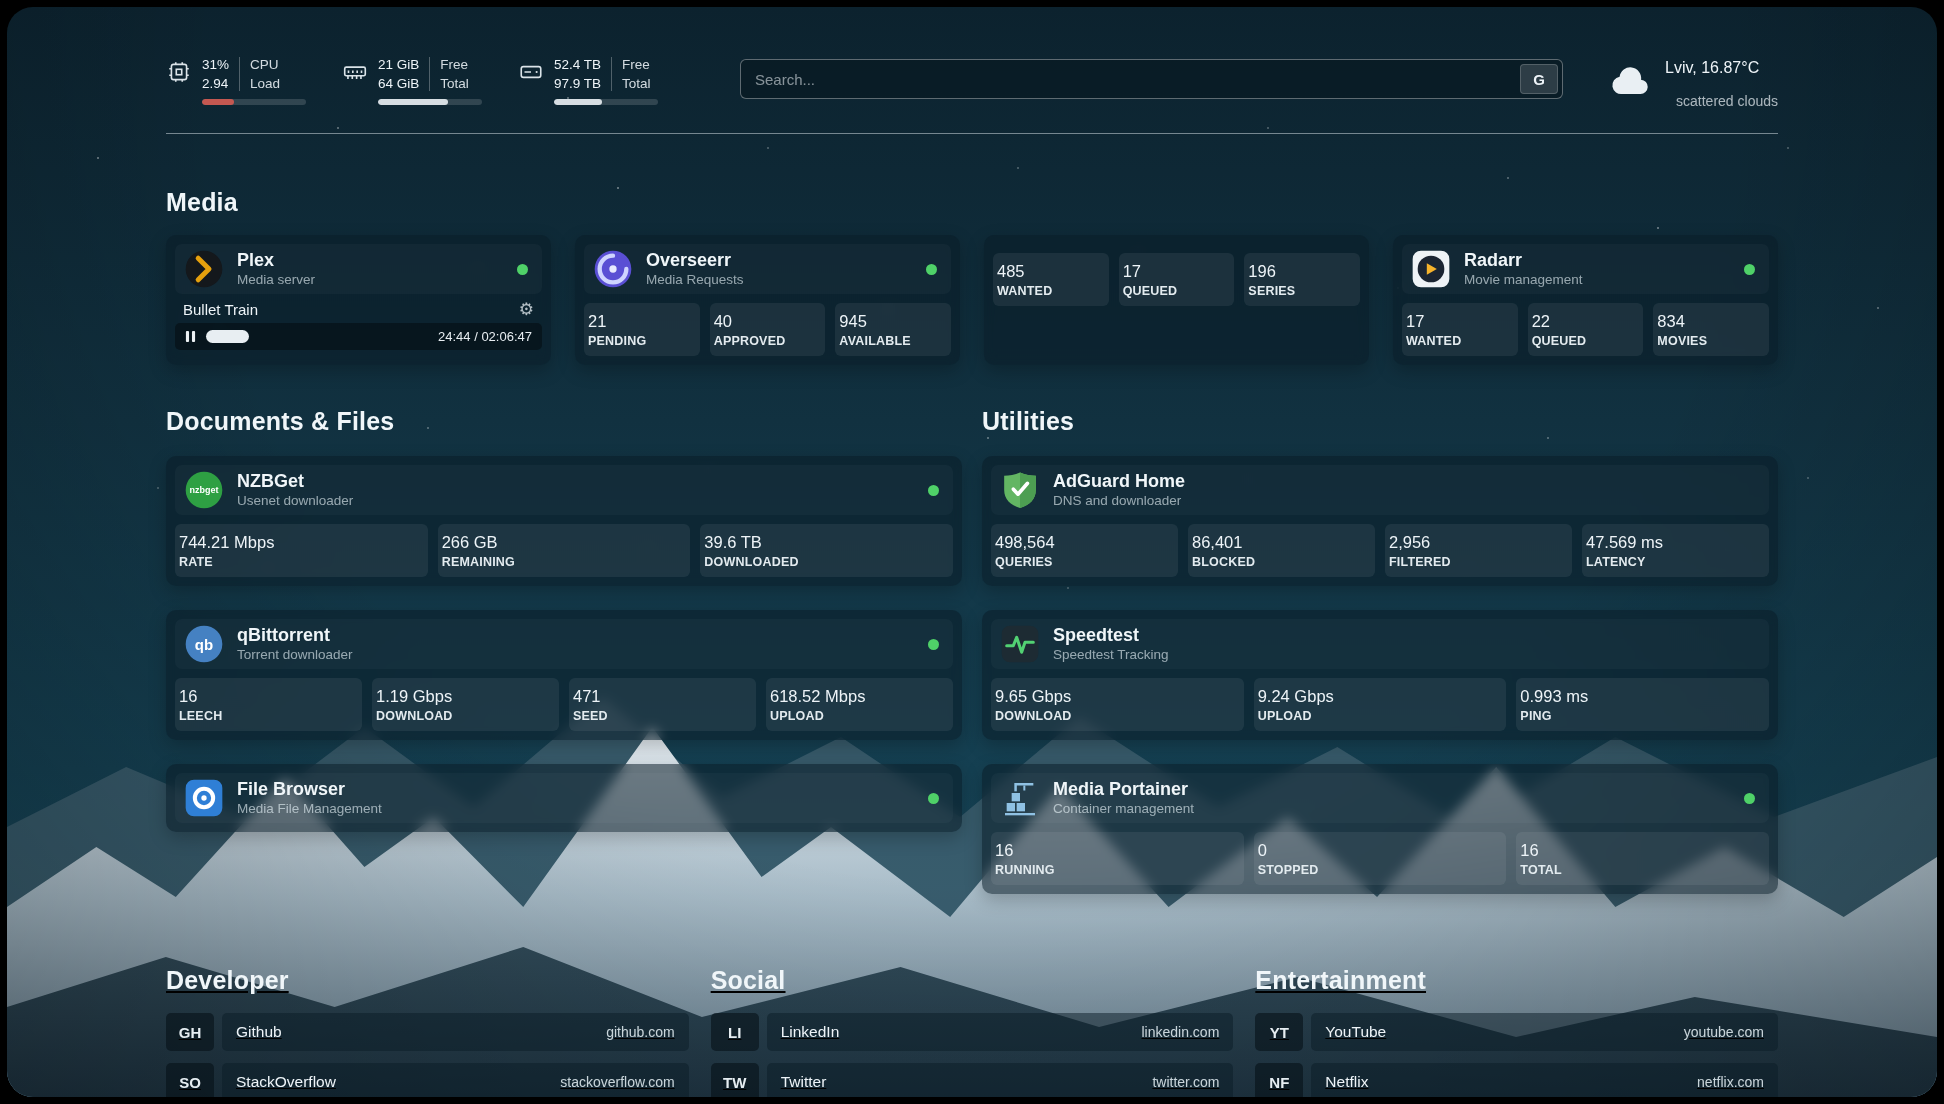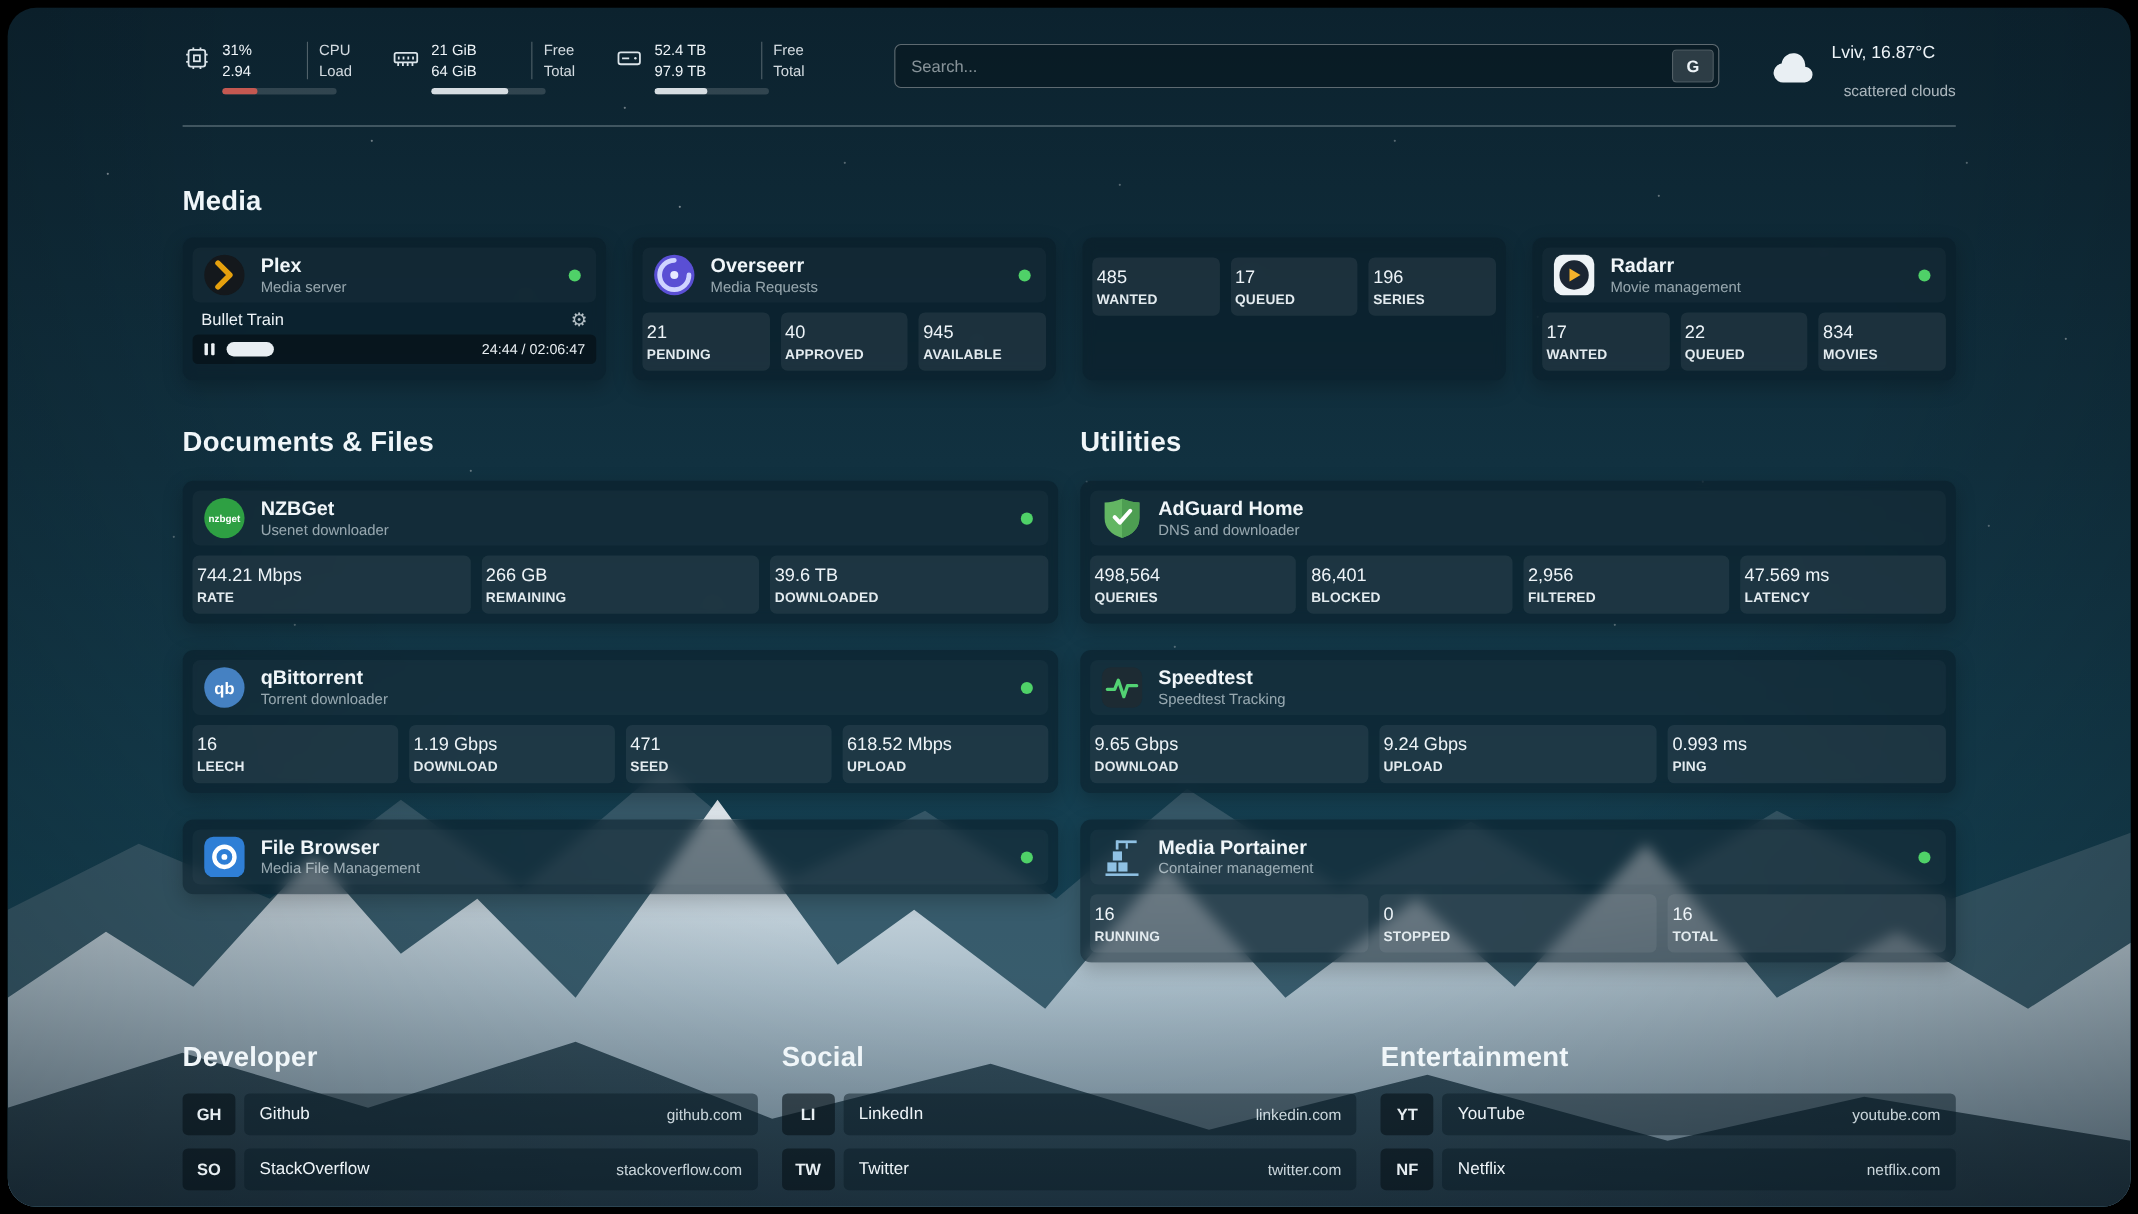--- a/index.html
+++ b/index.html
@@ -23,27 +23,27 @@
       980px 430px 0 0 rgba(255,255,255,.4), 1240px 470px 0 0 rgba(255,255,255,.3),
       1540px 430px 0 0 rgba(255,255,255,.35), 1800px 470px 0 0 rgba(255,255,255,.3),
       260px 560px 0 0 rgba(255,255,255,.3), 640px 540px 0 0 rgba(255,255,255,.35),
       1060px 580px 0 0 rgba(255,255,255,.3), 1460px 560px 0 0 rgba(255,255,255,.35),
       1720px 540px 0 0 rgba(255,255,255,.3), 560px 90px 0 0 rgba(255,255,255,.4);
   }
   .vignette { position:absolute; inset:0; background:radial-gradient(ellipse at 50% 10%, rgba(0,0,0,0) 55%, rgba(0,0,0,.28) 100%); pointer-events:none; }
   .content { position:relative; width:1612px; margin:0 auto; }
 
   
-  .topbar { display:flex; align-items:flex-start; padding-top:31px; color:#eef4f8; }
+  .topbar { display:flex; align-items:flex-start; padding-top:50px; color:#eef4f8; }
   .sysstat { margin-right:36px; }
   .sysstat-top { display:flex; align-items:flex-start; gap:10px; }
   .sysicon { margin-top:2px; }
   .syscols { display:flex; gap:10px; font-size:13.5px; }
   .syscol { display:flex; flex-direction:column; gap:4px; }
-  .syscol.labs { border-left:1px solid rgba(255,255,255,.28); padding-left:10px; color:rgba(238,244,248,.88);margin-left:40px; }
+  .syscol.labs { border-left:1px solid rgba(255,255,255,.28); padding-left:10px; color:rgba(238,244,248,.88); }
   .sysbar { height:6px; border-radius:3px; background:rgba(255,255,255,.15); margin:8px 0 0 36px; width:104px; overflow:hidden; }
   .sysbar-fill { height:100%; border-radius:3px; background:#d6dde2; }
   .sysbar-fill.cpu { background:#c45851; }
   .searchwrap { flex:1; margin:2px 46px 0; display:flex; align-items:center; height:40px;
     background:rgba(8,22,30,.55); border:1px solid rgba(255,255,255,.35); border-radius:6px; padding:4px 4px 4px 14px; }
   .searchwrap input { flex:1; background:transparent; border:none; outline:none; color:#eef4f8; font-size:15px; font-family:inherit; }
   .searchwrap input::placeholder { color:rgba(238,244,248,.55); }
   .gbtn { width:38px; height:30px; border-radius:4px; background:rgba(255,255,255,.15); border:1px solid rgba(255,255,255,.18);
     color:#eef4f8; font-weight:700; font-size:15px; display:flex; align-items:center; justify-content:center; cursor:pointer; }
   .weather { display:flex; align-items:center; gap:12px; margin-top:2px; }
@@ -76,21 +76,21 @@
   
   .plex-np { display:flex; align-items:center; justify-content:space-between; padding:7px 8px 5px; color:#eef4f8; font-size:15px; }
   .gear { color:rgba(238,244,248,.75); font-size:17px; cursor:pointer; line-height:1; }
   .plex-player { display:flex; align-items:center; gap:10px; background:rgba(0,0,0,.38); border-radius:5px; height:27px; padding:0 10px; }
   .pause { display:flex; align-items:center; cursor:pointer; }
   .ptrack { flex:1; height:13px; border-radius:7px; }
   .pfill { height:100%; border-radius:7px; background:#e8eef2; width:0; }
   .ptime { font-size:13px; color:#e8eef2; }
 
   
-  .bookmarks { display:grid; grid-template-columns:repeat(3,1fr); gap:22px; margin-top:72px; }
+  .bookmarks { display:grid; grid-template-columns:repeat(3,1fr); gap:22px; margin-top:72px;text-decoration:underline; }
   .bm-col { display:flex; flex-direction:column; gap:12px; }
   .bm-col .section-title { margin-bottom:6px; }
   .bm-row { display:flex; align-items:stretch; gap:8px; height:38px; cursor:pointer; }
   .bm-abbr { width:48px; background:rgba(6,18,24,.62); border-radius:5px; display:flex; align-items:center; justify-content:center;
     font-weight:700; font-size:15px; color:#e6edf1; flex:none; }
   .bm-main { flex:1; background:rgba(10,28,38,.5); border-radius:5px; display:flex; align-items:center; justify-content:space-between; padding:0 14px; }
   .bm-name { font-size:15.5px; color:#eef4f8; }
   .bm-url { font-size:14px; color:rgba(233,243,248,.85); }
 </style>
 </head>

